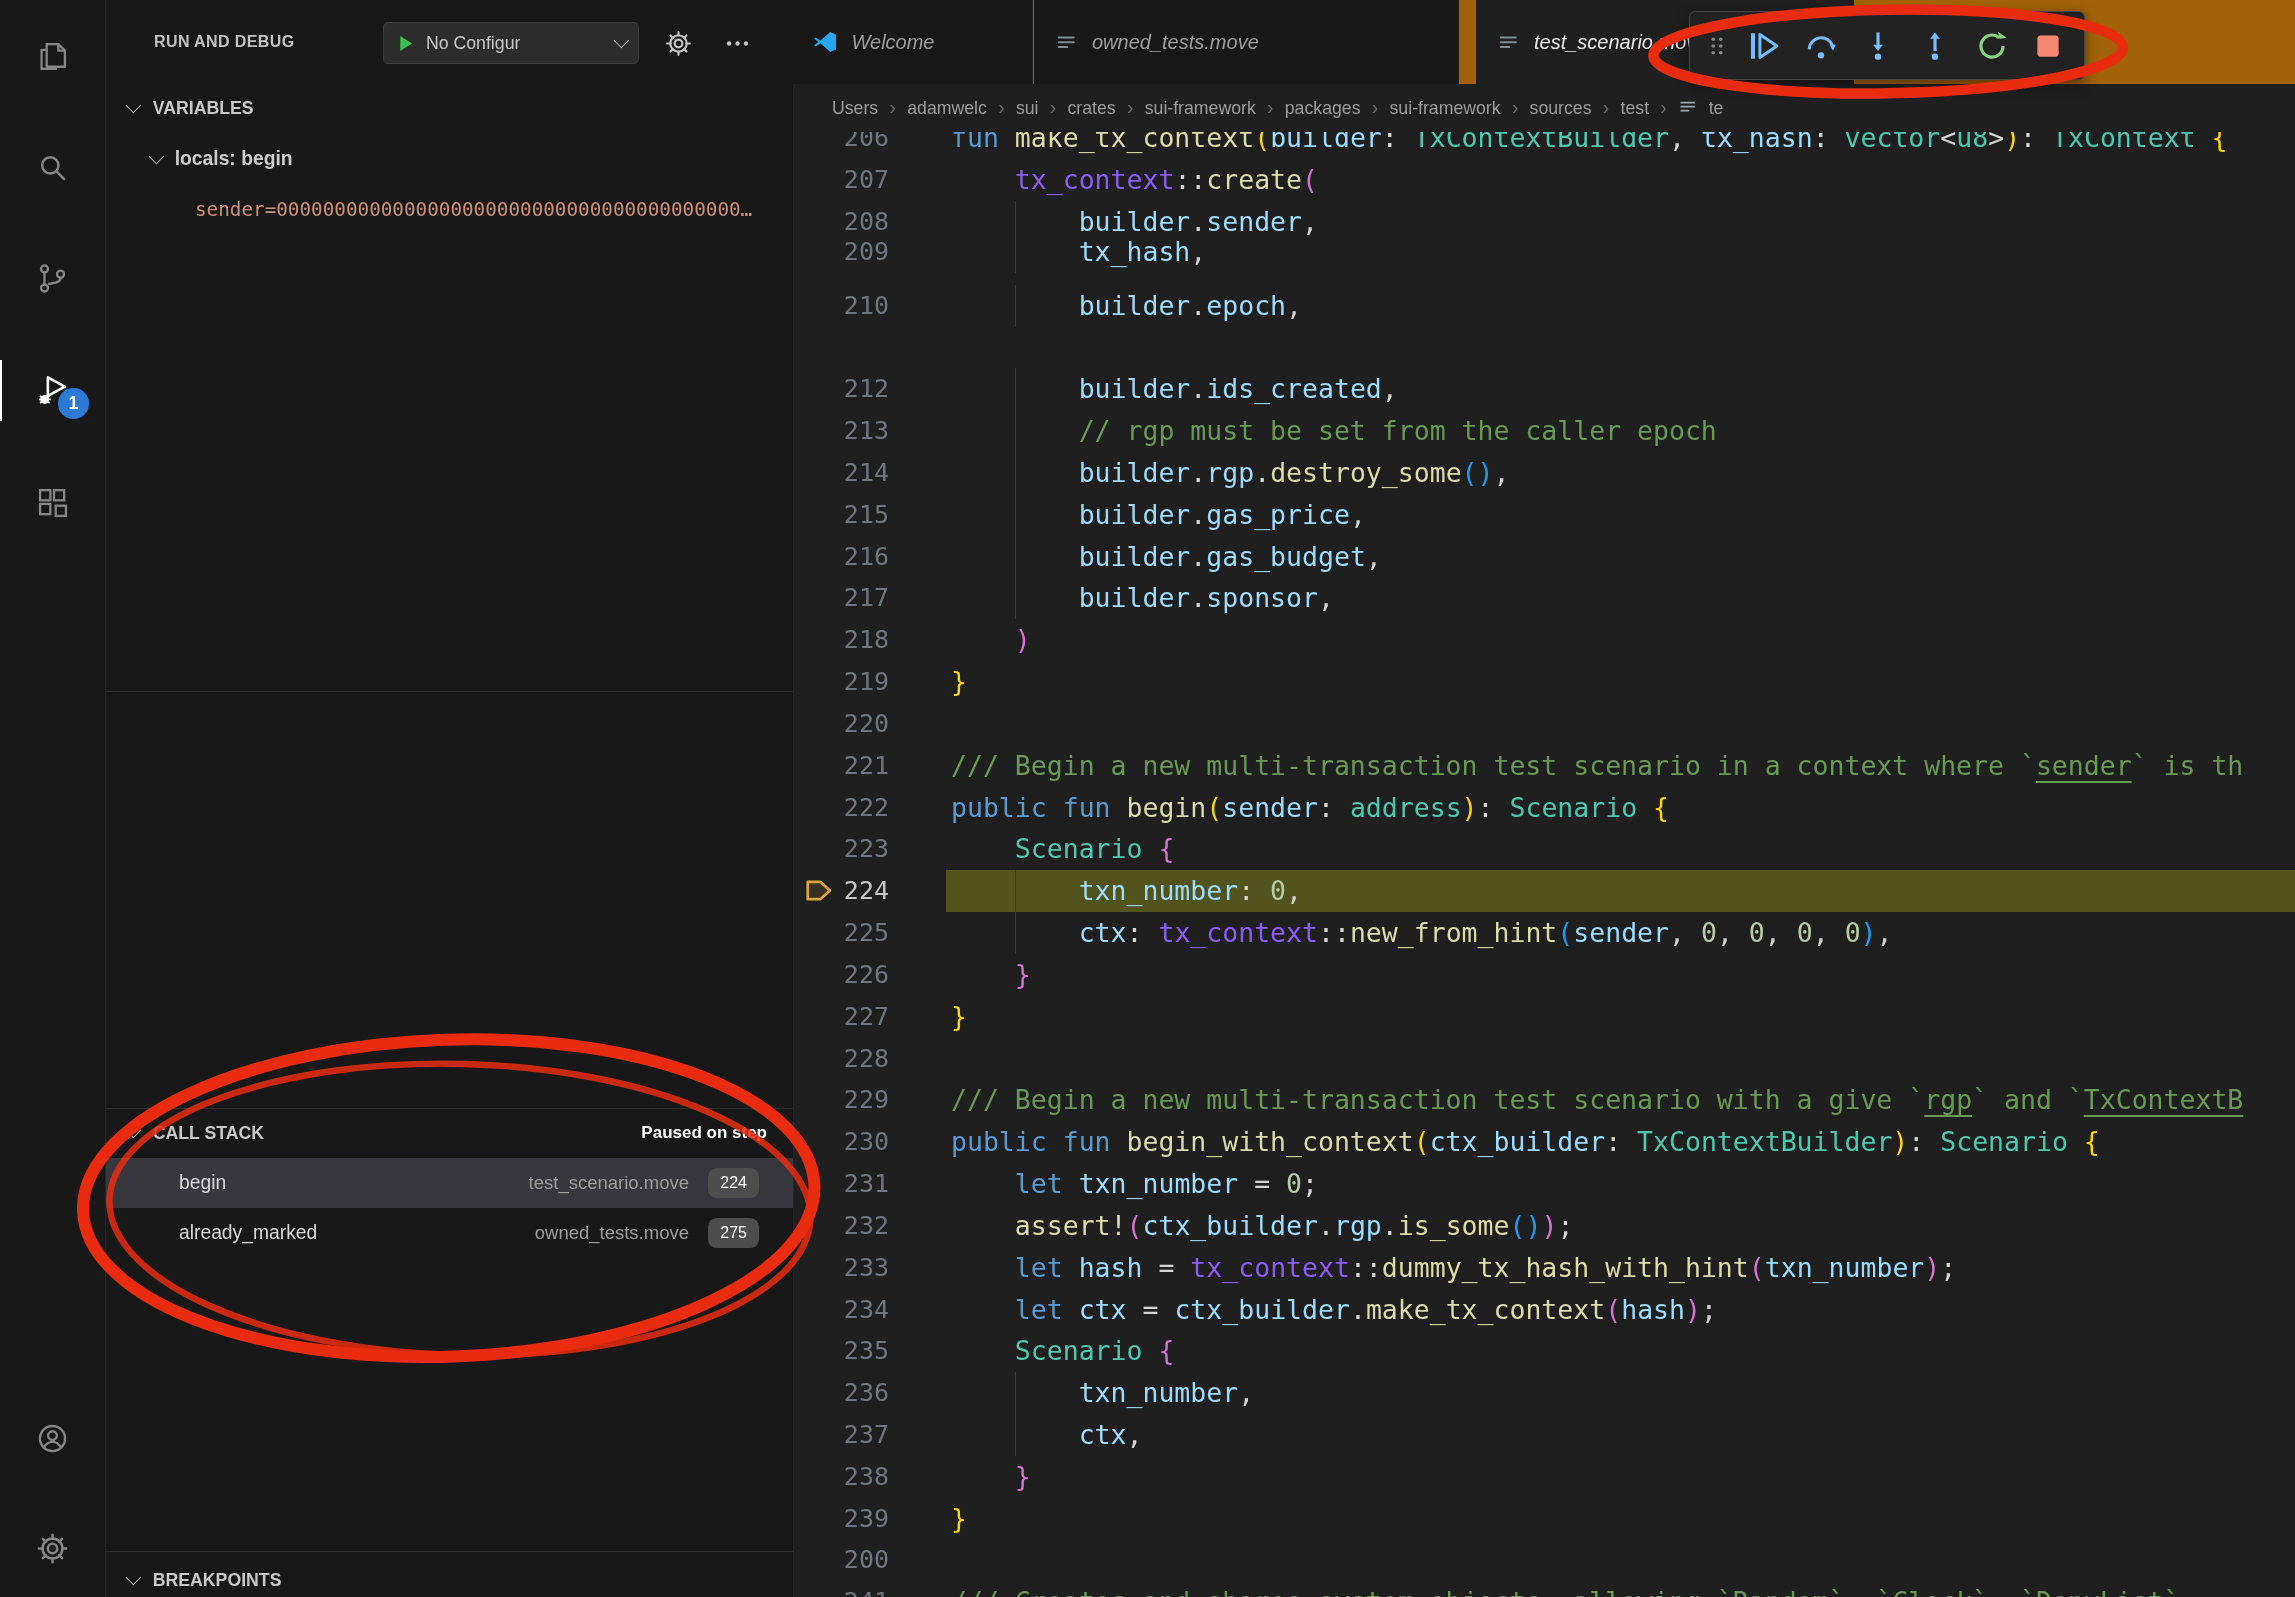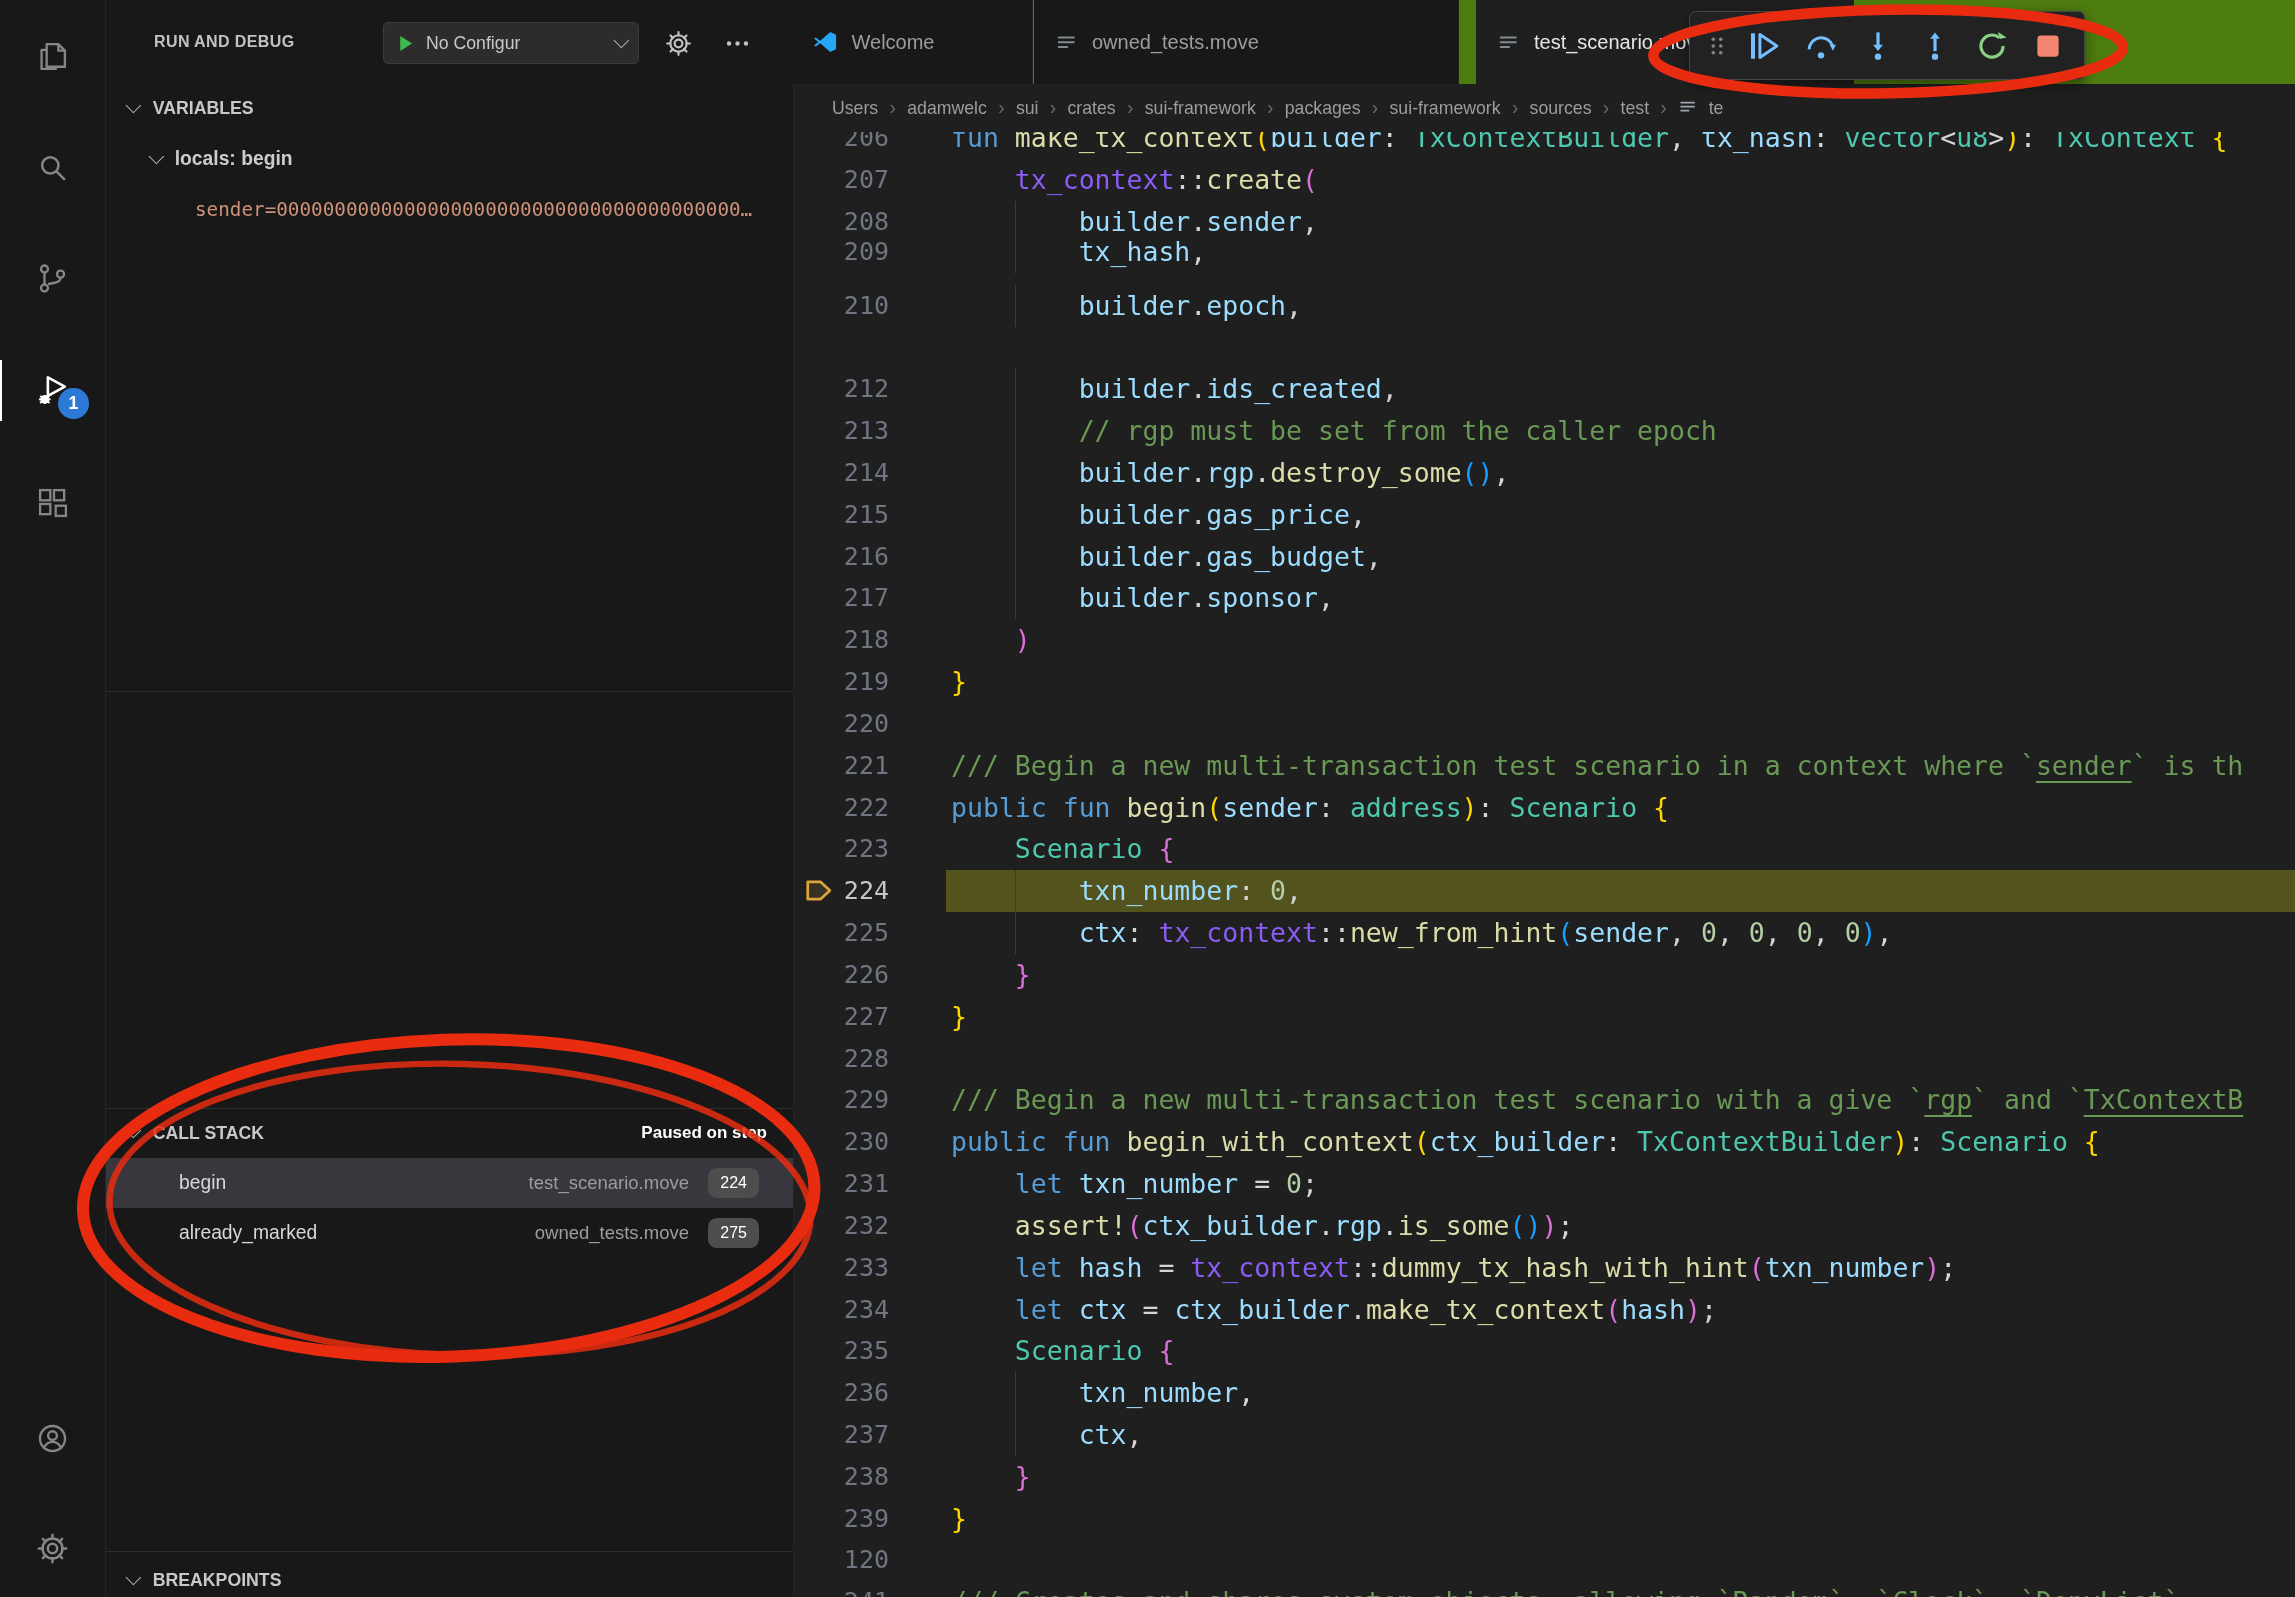--- a/index.html
+++ b/index.html
@@ -36,21 +36,21 @@
   .status{margin-left:auto;font-size:17px;font-weight:700;color:#ffffff;}
   .frame{position:absolute;left:0;right:0;height:50px;display:flex;align-items:center;padding:0 34px 0 74px;
          font-size:19.3px;box-sizing:border-box;}
   .frame.sel{background:#37373d;}
   .fname{color:#d8d8d8;white-space:nowrap;}
   .ffile{margin-left:auto;margin-right:19.3px;color:#9d9d9d;font-size:18.5px;white-space:nowrap;}
   .fbadge{background:#4d4d4d;color:#ffffff;font-size:16px;line-height:1;padding:7.2px 12px;border-radius:8.8px;flex:none;}
 
   
   .editor{position:absolute;left:792px;top:0;right:0;bottom:0;background:#1f1f1f;overflow:hidden;}
-  .tabbar{position:absolute;left:0;top:0;right:0;height:84px;background:#4d7c0f;z-index:4;}
+  .tabbar{position:absolute;left:0;top:0;right:0;height:84px;background:#a16207;z-index:4;font-style:italic;}
   .tab{position:absolute;top:0;height:84px;display:flex;align-items:center;gap:14.5px;padding:0 21px;box-sizing:border-box;
        font-size:20px;color:#9d9d9d;background:#181818;border-right:0.8px solid #232323;overflow:hidden;white-space:nowrap;}
   .tab.active{background:#1f1f1f;color:#e6e6e6;border-right:none;}
   .breadcrumb{position:absolute;left:0;top:84px;right:0;height:48px;background:#1f1f1f;display:flex;align-items:center;
               padding-left:40px;font-size:17.7px;color:#9c9c9c;gap:11.3px;z-index:3;white-space:nowrap;overflow:hidden;}
   .crumb-sep{color:#6b6b6b;font-size:19.3px;}
 
   .code{position:absolute;left:0;top:0;right:0;bottom:0;z-index:1;}
   .cl{position:absolute;left:0;width:100%;height:42px;font-family:"DejaVu Sans Mono",monospace;font-size:26.5px;line-height:42px;}
   .ln{position:absolute;left:0;width:97px;text-align:right;color:#6f7681;font-size:25px;}
@@ -324,21 +324,21 @@
         </div>
         <div class="cl" style="top: 1456px;">
           <span class="ln">238</span>
           <span class="lt"><span class="tok-pn">    </span><span class="tok-b2">}</span></span>
         </div>
         <div class="cl" style="top: 1498px;">
           <span class="ln">239</span>
           <span class="lt"><span class="tok-b1">}</span></span>
         </div>
         <div class="cl" style="top: 1539px;">
-          <span class="ln">120</span>
+          <span class="ln">200</span>
           <span class="lt"></span>
         </div>
         <div class="cl" style="top: 1581px;">
           <span class="ln">241</span>
           <span class="lt"><span class="tok-cm">/// Creates and shares system objects, allowing `</span><span class="tok-cl">Random</span><span class="tok-cm">`, `</span><span class="tok-cl">Clock</span><span class="tok-cm">`, `</span><span class="tok-cl">DenyList</span><span class="tok-cm">`</span></span>
         </div>
       </div>
 
     <div class="tabbar">
       <div class="tab" style="left:0;width:241px">

